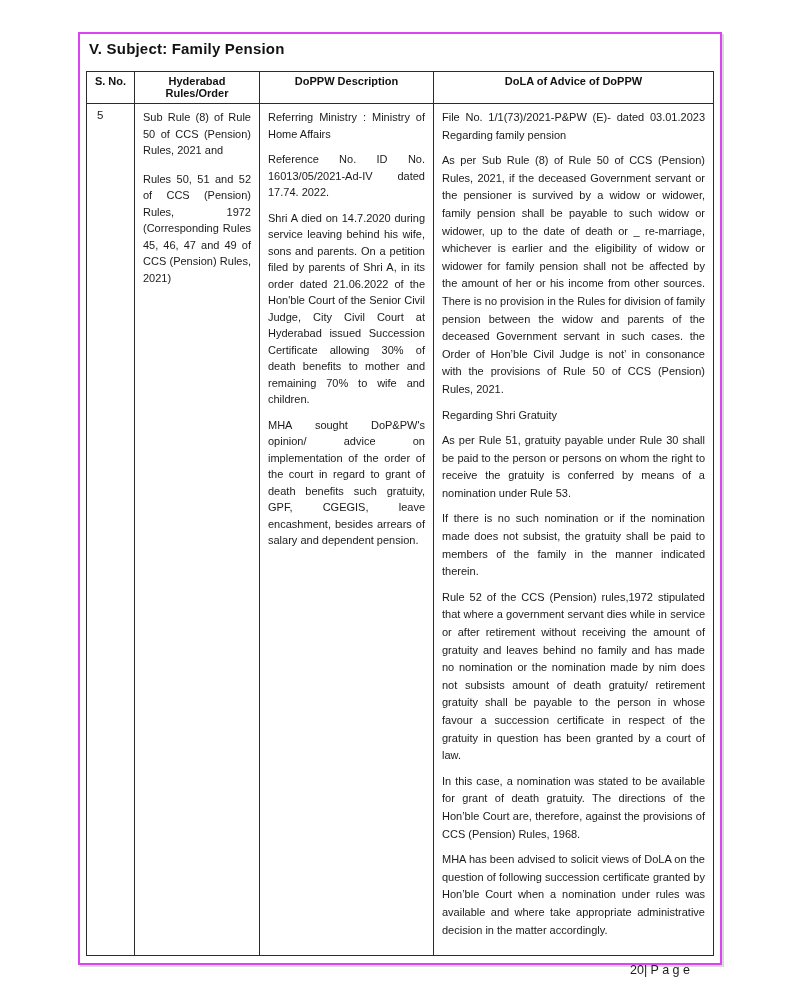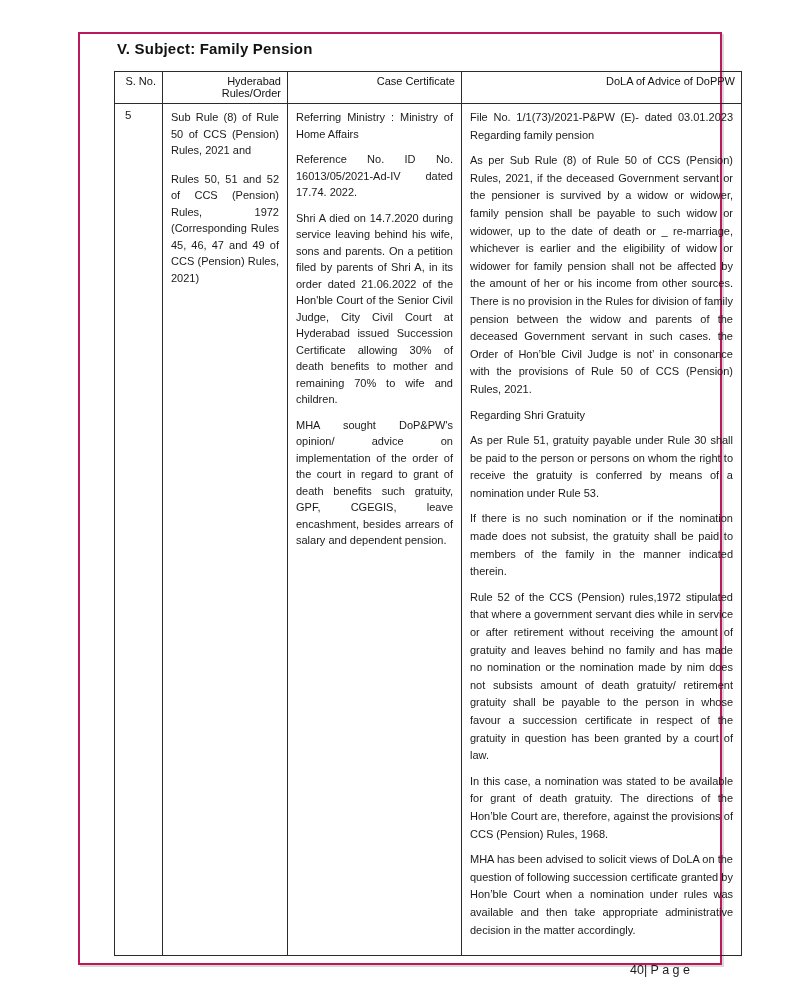--- a/index.html
+++ b/index.html
@@ -9,24 +9,23 @@
   }
   body {
     font-family: "Liberation Sans", sans-serif;
     color: #1a1a1a;
     position: relative;
   }
   .page-box {
     position: absolute;
     left: 78px; top: 32px;
     width: 644px; height: 933px;
-    border: 2px solid #be185d;
+    border: 2px solid #d946ef;
     background: #ffffff;
     box-shadow: 2px 2px 0 rgba(0,0,0,0.15);
-    padding-left: 28px;
   }
   .page-title {
     margin: 6px 0 0 9px;
     font-size: 15px;
     font-weight: bold;
     letter-spacing: 0.2px;
     color: #111111;
   }
   .doc-table {
     border-collapse: collapse;
@@ -34,22 +33,22 @@
     width: 627px;
     height: 860px;
     margin: 14px 0 0 6px;
   }
   .doc-table th, .doc-table td {
     border: 1.5px solid #2b2b2b;
     vertical-align: top;
   }
   .doc-table th {
     font-size: 11px;
-    font-weight: normal;
-    text-align: right;
+    font-weight: bold;
+    text-align: center;
     padding: 3px 6px 4px 6px;
     height: 19px;
     color: #111111;
   }
   .doc-table td { padding: 5px 8px 8px 8px; }
   td.sno { font-size: 11.5px; padding-left: 10px; }
   .para {
     font-size: 11px;
     line-height: 1.5;
     text-align: justify;
@@ -77,21 +76,21 @@
     <colgroup>
       <col style="width:48px">
       <col style="width:125px">
       <col style="width:174px">
       <col style="width:280px">
     </colgroup>
     <thead>
       <tr>
         <th>S. No.</th>
         <th>Hyderabad Rules/Order</th>
-        <th>Case Certificate</th>
+        <th>DoPPW Description</th>
         <th>DoLA of Advice of DoPPW</th>
       </tr>
     </thead>
     <tbody>
       <tr>
         <td class="sno">5</td>
         <td class="rules">
             <div class="para">Sub Rule (8) of Rule 50 of CCS (Pension) Rules, 2021 and</div>
             <div class="para">Rules 50, 51 and 52 of CCS (Pension) Rules, 1972 (Corresponding Rules 45, 46, 47 and 49 of CCS (Pension) Rules, 2021)</div>
           </td>
@@ -102,21 +101,21 @@
             <div class="para">MHA sought DoP&amp;PW's opinion/ advice on implementation of the order of the court in regard to grant of death benefits such gratuity, GPF, CGEGIS, leave encashment, besides arrears of salary and dependent pension.</div>
           </td>
         <td class="gist">
             <div class="para bold">File No. 1/1(73)/2021-P&amp;PW (E)- dated 03.01.2023 Regarding family pension</div>
             <div class="para">As per Sub Rule (8) of Rule 50 of CCS (Pension) Rules, 2021, if the deceased Government servant or the pensioner is survived by a widow or widower, family pension shall be payable to such widow or widower, up to the date of death or _ re-marriage, whichever is earlier and the eligibility of widow or widower for family pension shall not be affected by the amount of her or his income from other sources. There is no provision in the Rules for division of family pension between the widow and parents of the deceased Government servant in such cases. the Order of Hon’ble Civil Judge is not’ in consonance with the provisions of Rule 50 of CCS (Pension) Rules, 2021.</div>
             <div class="para bold">Regarding Shri Gratuity</div>
             <div class="para">As per Rule 51, gratuity payable under Rule 30 shall be paid to the person or persons on whom the right to receive the gratuity is conferred by means of a nomination under Rule 53.</div>
             <div class="para">If there is no such nomination or if the nomination made does not subsist, the gratuity shall be paid to members of the family in the manner indicated therein.</div>
             <div class="para">Rule 52 of the CCS (Pension) rules,1972 stipulated that where a government servant dies while in service or after retirement without receiving the amount of gratuity and leaves behind no family and has made no nomination or the nomination made by nim does not subsists amount of death gratuity/ retirement gratuity shall be payable to the person in whose favour a succession certificate in respect of the gratuity in question has been granted by a court of law.</div>
             <div class="para">In this case, a nomination was stated to be available for grant of death gratuity. The directions of the Hon’ble Court are, therefore, against the provisions of CCS (Pension) Rules, 1968.</div>
-            <div class="para">MHA has been advised to solicit views of DoLA on the question of following succession certificate granted by Hon’ble Court when a nomination under rules was available and then take appropriate administrative decision in the matter accordingly.</div>
+            <div class="para">MHA has been advised to solicit views of DoLA on the question of following succession certificate granted by Hon’ble Court when a nomination under rules was available and where take appropriate administrative decision in the matter accordingly.</div>
           </td>
       </tr>
     </tbody>
   </table>
 
-  <div class="page-footer">40| P a g e</div>
+  <div class="page-footer">20| P a g e</div>
 
 </div>
 
 </body></html>

